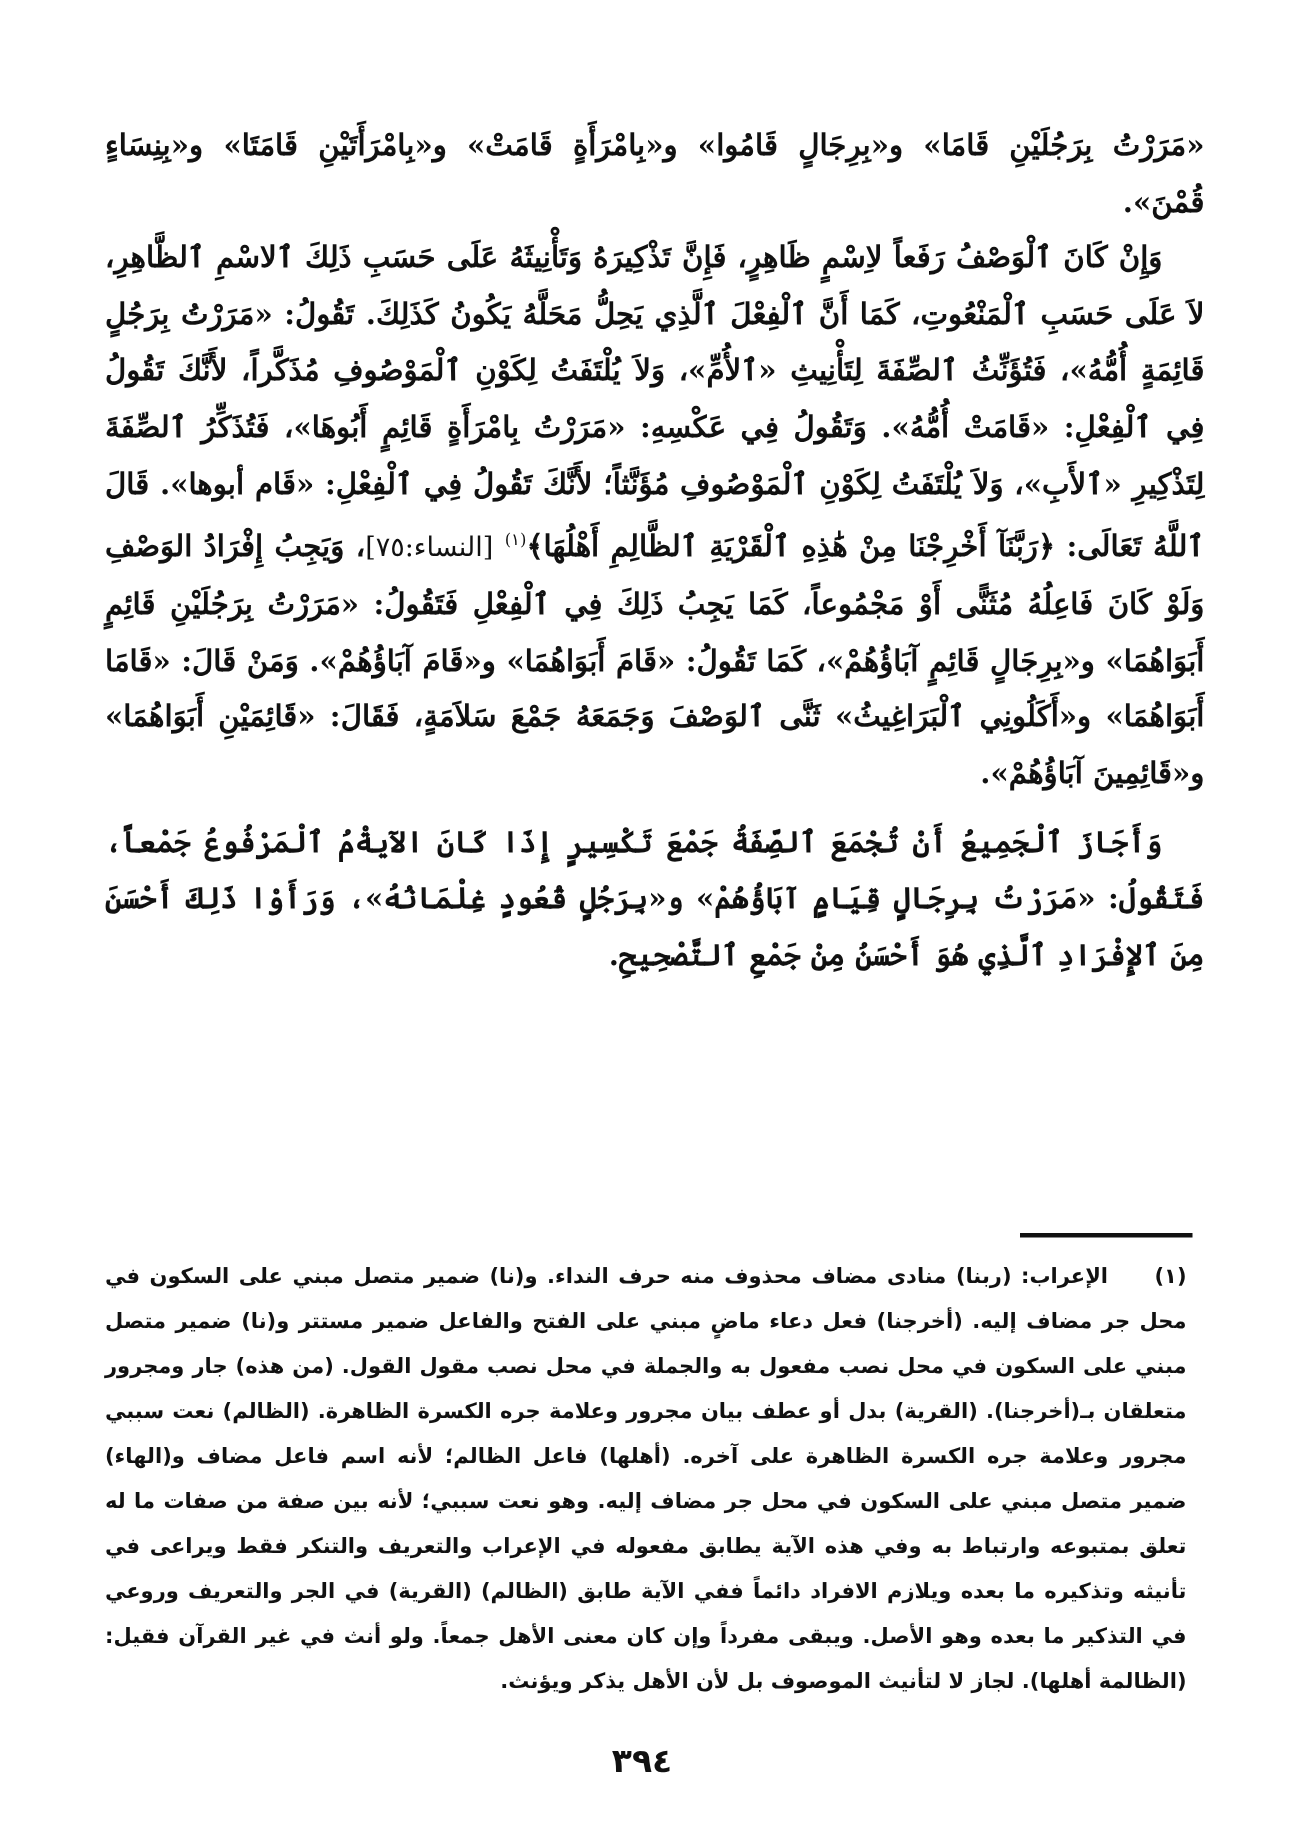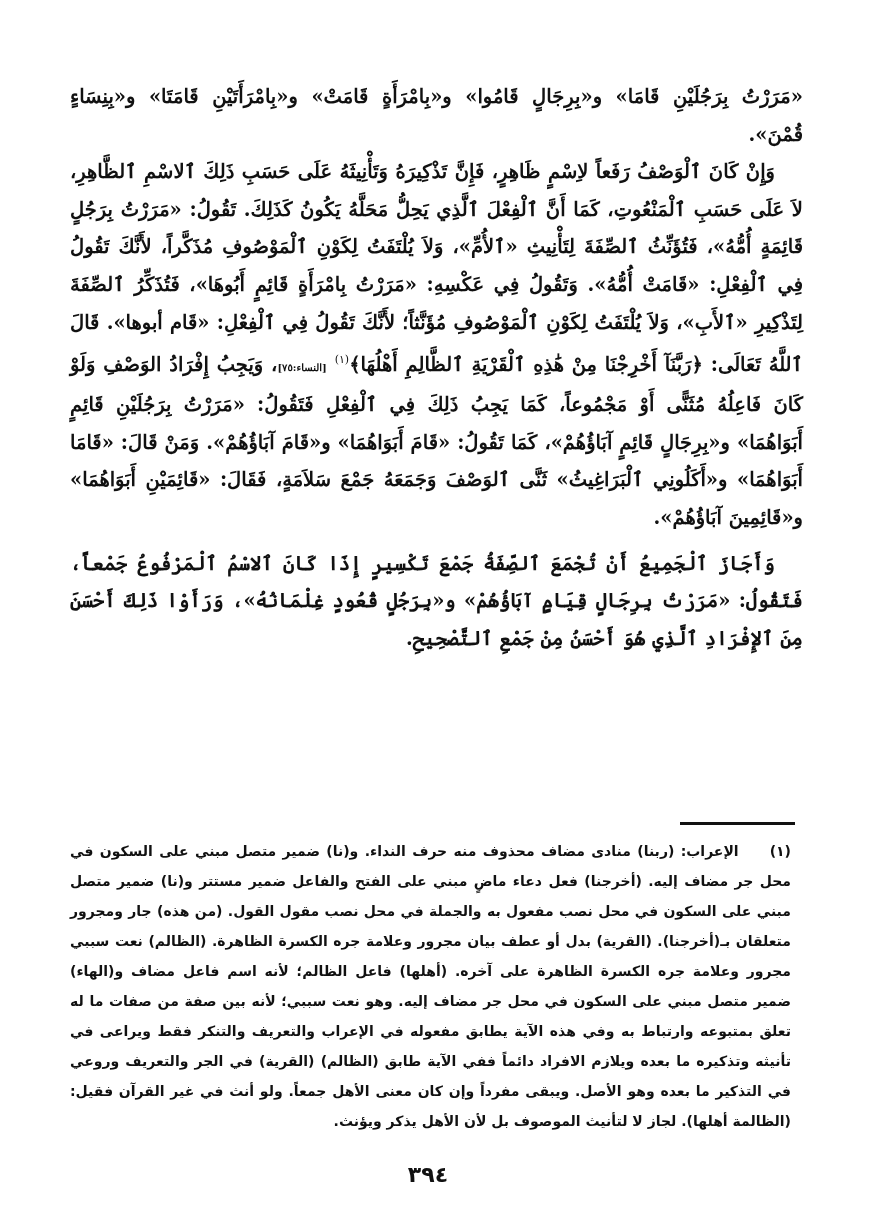--- a/index.html
+++ b/index.html
@@ -11,21 +11,21 @@
   .main {
     position: absolute; left: 70px; right: 70px; top: 78px;
     direction: rtl; text-align: justify; text-align-last: right;
     font-size: 19.5px; line-height: 37.6px; font-weight: bold;
   }
   .main p { margin: 0; }
   .main p.indent { text-indent: 28px; }
   .main p.gap { margin-top: 8px; }
   .heading { margin-top: 6px !important; font-size: 20px; }
   .sup { font-size: 11px; vertical-align: super; font-weight: normal; }
-  .cite { font-size: 10px; font-weight: bold; }
+  .cite { font-size: 18px; font-weight: normal; }
   .rule {
     position: absolute; left: 680px; top: 822px; width: 115px; height: 0;
     border-top: 3px solid #111;
   }
   .foot {
     position: absolute; left: 70px; right: 82px; top: 836px;
     direction: rtl; text-align: justify; text-align-last: right;
     font-size: 14px; line-height: 30px; font-weight: bold; font-family: "DejaVu Sans", sans-serif;
   }
   .foot .num { display: inline-block; width: 46px; text-align: right; }
@@ -35,21 +35,21 @@
     font-size: 22px; font-weight: bold; font-family: "DejaVu Sans", sans-serif;
   }
 </style>
 </head>
 <body>
 
 <div class="page">
   <div class="main">
     <p>«مَرَرْتُ بِرَجُلَيْنِ قَامَا» و«بِرِجَالٍ قَامُوا» و«بِامْرَأَةٍ قَامَتْ» و«بِامْرَأَتَيْنِ قَامَتَا» و«بِنِسَاءٍ قُمْنَ».</p>
     <p class="indent"><span>وَإِنْ كَانَ ٱلْوَصْفُ رَفَعاً لاِسْمٍ ظَاهِرٍ، فَإِنَّ تَذْكِيرَهُ وَتَأْنِيثَهُ عَلَى حَسَبِ ذَلِكَ ٱلاسْمِ ٱلظَّاهِرِ، لاَ عَلَى حَسَبِ ٱلْمَنْعُوتِ، كَمَا أَنَّ ٱلْفِعْلَ ٱلَّذِي يَحِلُّ مَحَلَّهُ يَكُونُ كَذَلِكَ. تَقُولُ: «مَرَرْتُ بِرَجُلٍ قَائِمَةٍ أُمُّهُ»، فَتُؤَنِّثُ ٱلصِّفَةَ لِتَأْنِيثِ «ٱلأُمِّ»، وَلاَ يُلْتَفَتُ لِكَوْنِ ٱلْمَوْصُوفِ مُذَكَّراً، لأَنَّكَ تَقُولُ فِي ٱلْفِعْلِ: «قَامَتْ أُمُّهُ». وَتَقُولُ فِي عَكْسِهِ: «مَرَرْتُ بِامْرَأَةٍ قَائِمٍ أَبُوهَا»، فَتُذَكِّرُ ٱلصِّفَةَ لِتَذْكِيرِ «ٱلأَبِ»، وَلاَ يُلْتَفَتُ لِكَوْنِ ٱلْمَوْصُوفِ مُؤَنَّثاً؛ لأَنَّكَ تَقُولُ فِي ٱلْفِعْلِ: «قَام أبوها». قَالَ ٱللَّهُ تَعَالَى: ﴿رَبَّنَآ أَخْرِجْنَا مِنْ هَٰذِهِ ٱلْقَرْيَةِ ٱلظَّالِمِ أَهْلُهَا﴾</span><span class="sup">(١)</span> <span class="cite">[النساء:٧٥]</span><span>، وَيَجِبُ إِفْرَادُ الوَصْفِ وَلَوْ كَانَ فَاعِلُهُ مُثَنًّى أَوْ مَجْمُوعاً، كَمَا يَجِبُ ذَلِكَ فِي ٱلْفِعْلِ فَتَقُولُ: «مَرَرْتُ بِرَجُلَيْنِ قَائِمٍ أَبَوَاهُمَا» و«بِرِجَالٍ قَائِمٍ آبَاؤُهُمْ»، كَمَا تَقُولُ: «قَامَ أَبَوَاهُمَا» و«قَامَ آبَاؤُهُمْ». وَمَنْ قَالَ: «قَامَا أَبَوَاهُمَا» و«أَكَلُونِي ٱلْبَرَاغِيثُ» ثَنَّى ٱلوَصْفَ وَجَمَعَهُ جَمْعَ سَلاَمَةٍ، فَقَالَ: «قَائِمَيْنِ أَبَوَاهُمَا» و«قَائِمِينَ آبَاؤُهُمْ».</span></p>
-    <p class="indent gap">وَأَجَازَ ٱلْجَمِيعُ أَنْ تُجْمَعَ ٱلصِّفَةُ جَمْعَ تَكْسِيرٍ إِذَا كَانَ ٱلاسْمُ ٱلْمَرْفُوعُ جَمْعاً، فَتَقُولُ: «مَرَرْتُ بِرِجَالٍ قِيَامٍ آبَاؤُهُمْ» و«بِرَجُلٍ قُعُودٍ غِلْمَانُهُ»، وَرَأَوْا ذَلِكَ أَحْسَنَ مِنَ ٱلإِفْرَادِ ٱلَّذِي هُوَ أَحْسَنُ مِنْ جَمْعِ ٱلتَّصْحِيحِ.</p>
+    <p class="indent gap">وَأَجَازَ ٱلْجَمِيعُ أَنْ تُجْمَعَ ٱلصِّفَةُ جَمْعَ تَكْسِيرٍ إِذَا كَانَ الآيةْمُ ٱلْمَرْفُوعُ جَمْعاً، فَتَقُولُ: «مَرَرْتُ بِرِجَالٍ قِيَامٍ آبَاؤُهُمْ» و«بِرَجُلٍ قُعُودٍ غِلْمَانُهُ»، وَرَأَوْا ذَلِكَ أَحْسَنَ مِنَ ٱلإِفْرَادِ ٱلَّذِي هُوَ أَحْسَنُ مِنْ جَمْعِ ٱلتَّصْحِيحِ.</p>
   </div>
 
   <div class="rule"></div>
 
   <div class="foot">
     <div>
       <span class="num">(١)</span>
       <span class="body">الإعراب: (ربنا) منادى مضاف محذوف منه حرف النداء. و(نا) ضمير متصل مبني على السكون في محل جر مضاف إليه. (أخرجنا) فعل دعاء ماضٍ مبني على الفتح والفاعل ضمير مستتر و(نا) ضمير متصل مبني على السكون في محل نصب مفعول به والجملة في محل نصب مقول القول. (من هذه) جار ومجرور متعلقان بـ(أخرجنا). (القرية) بدل أو عطف بيان مجرور وعلامة جره الكسرة الظاهرة. (الظالم) نعت سببي مجرور وعلامة جره الكسرة الظاهرة على آخره. (أهلها) فاعل الظالم؛ لأنه اسم فاعل مضاف و(الهاء) ضمير متصل مبني على السكون في محل جر مضاف إليه. وهو نعت سببي؛ لأنه بين صفة من صفات ما له تعلق بمتبوعه وارتباط به وفي هذه الآية يطابق مفعوله في الإعراب والتعريف والتنكر فقط ويراعى في تأنيثه وتذكيره ما بعده ويلازم الافراد دائماً ففي الآية طابق (الظالم) (القرية) في الجر والتعريف وروعي في التذكير ما بعده وهو الأصل. ويبقى مفرداً وإن كان معنى الأهل جمعاً. ولو أنث في غير القرآن فقيل: (الظالمة أهلها). لجاز لا لتأنيث الموصوف بل لأن الأهل يذكر ويؤنث.</span>
     </div>
   </div>

